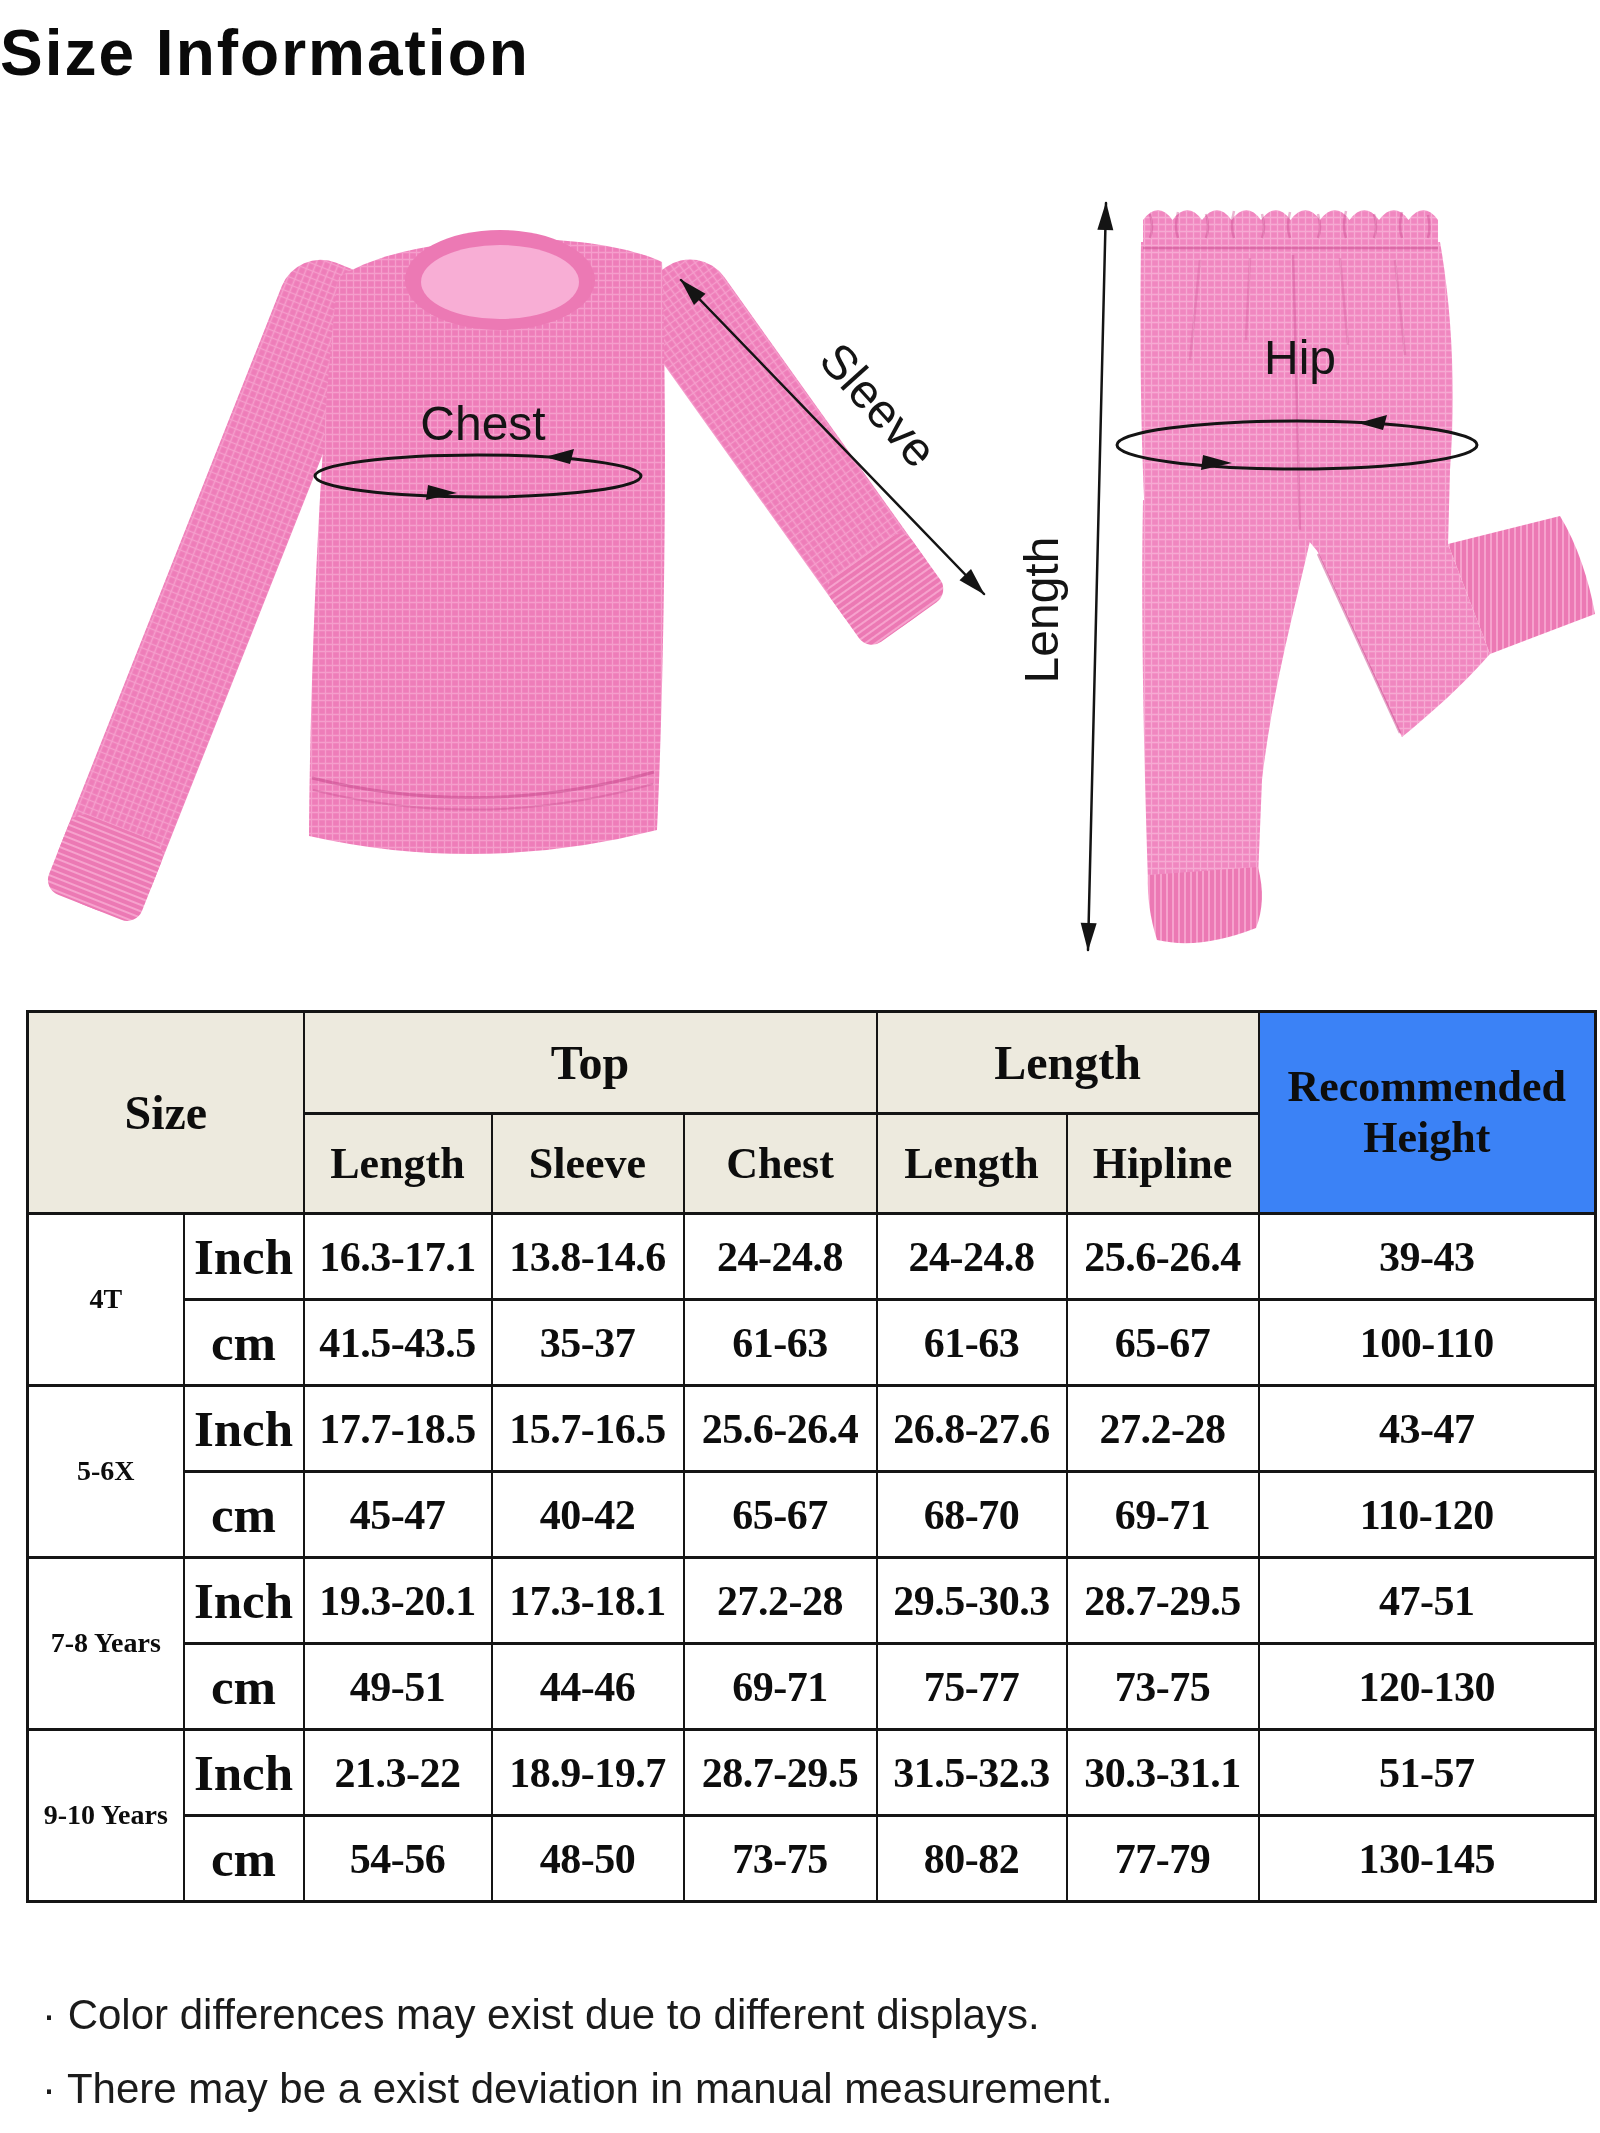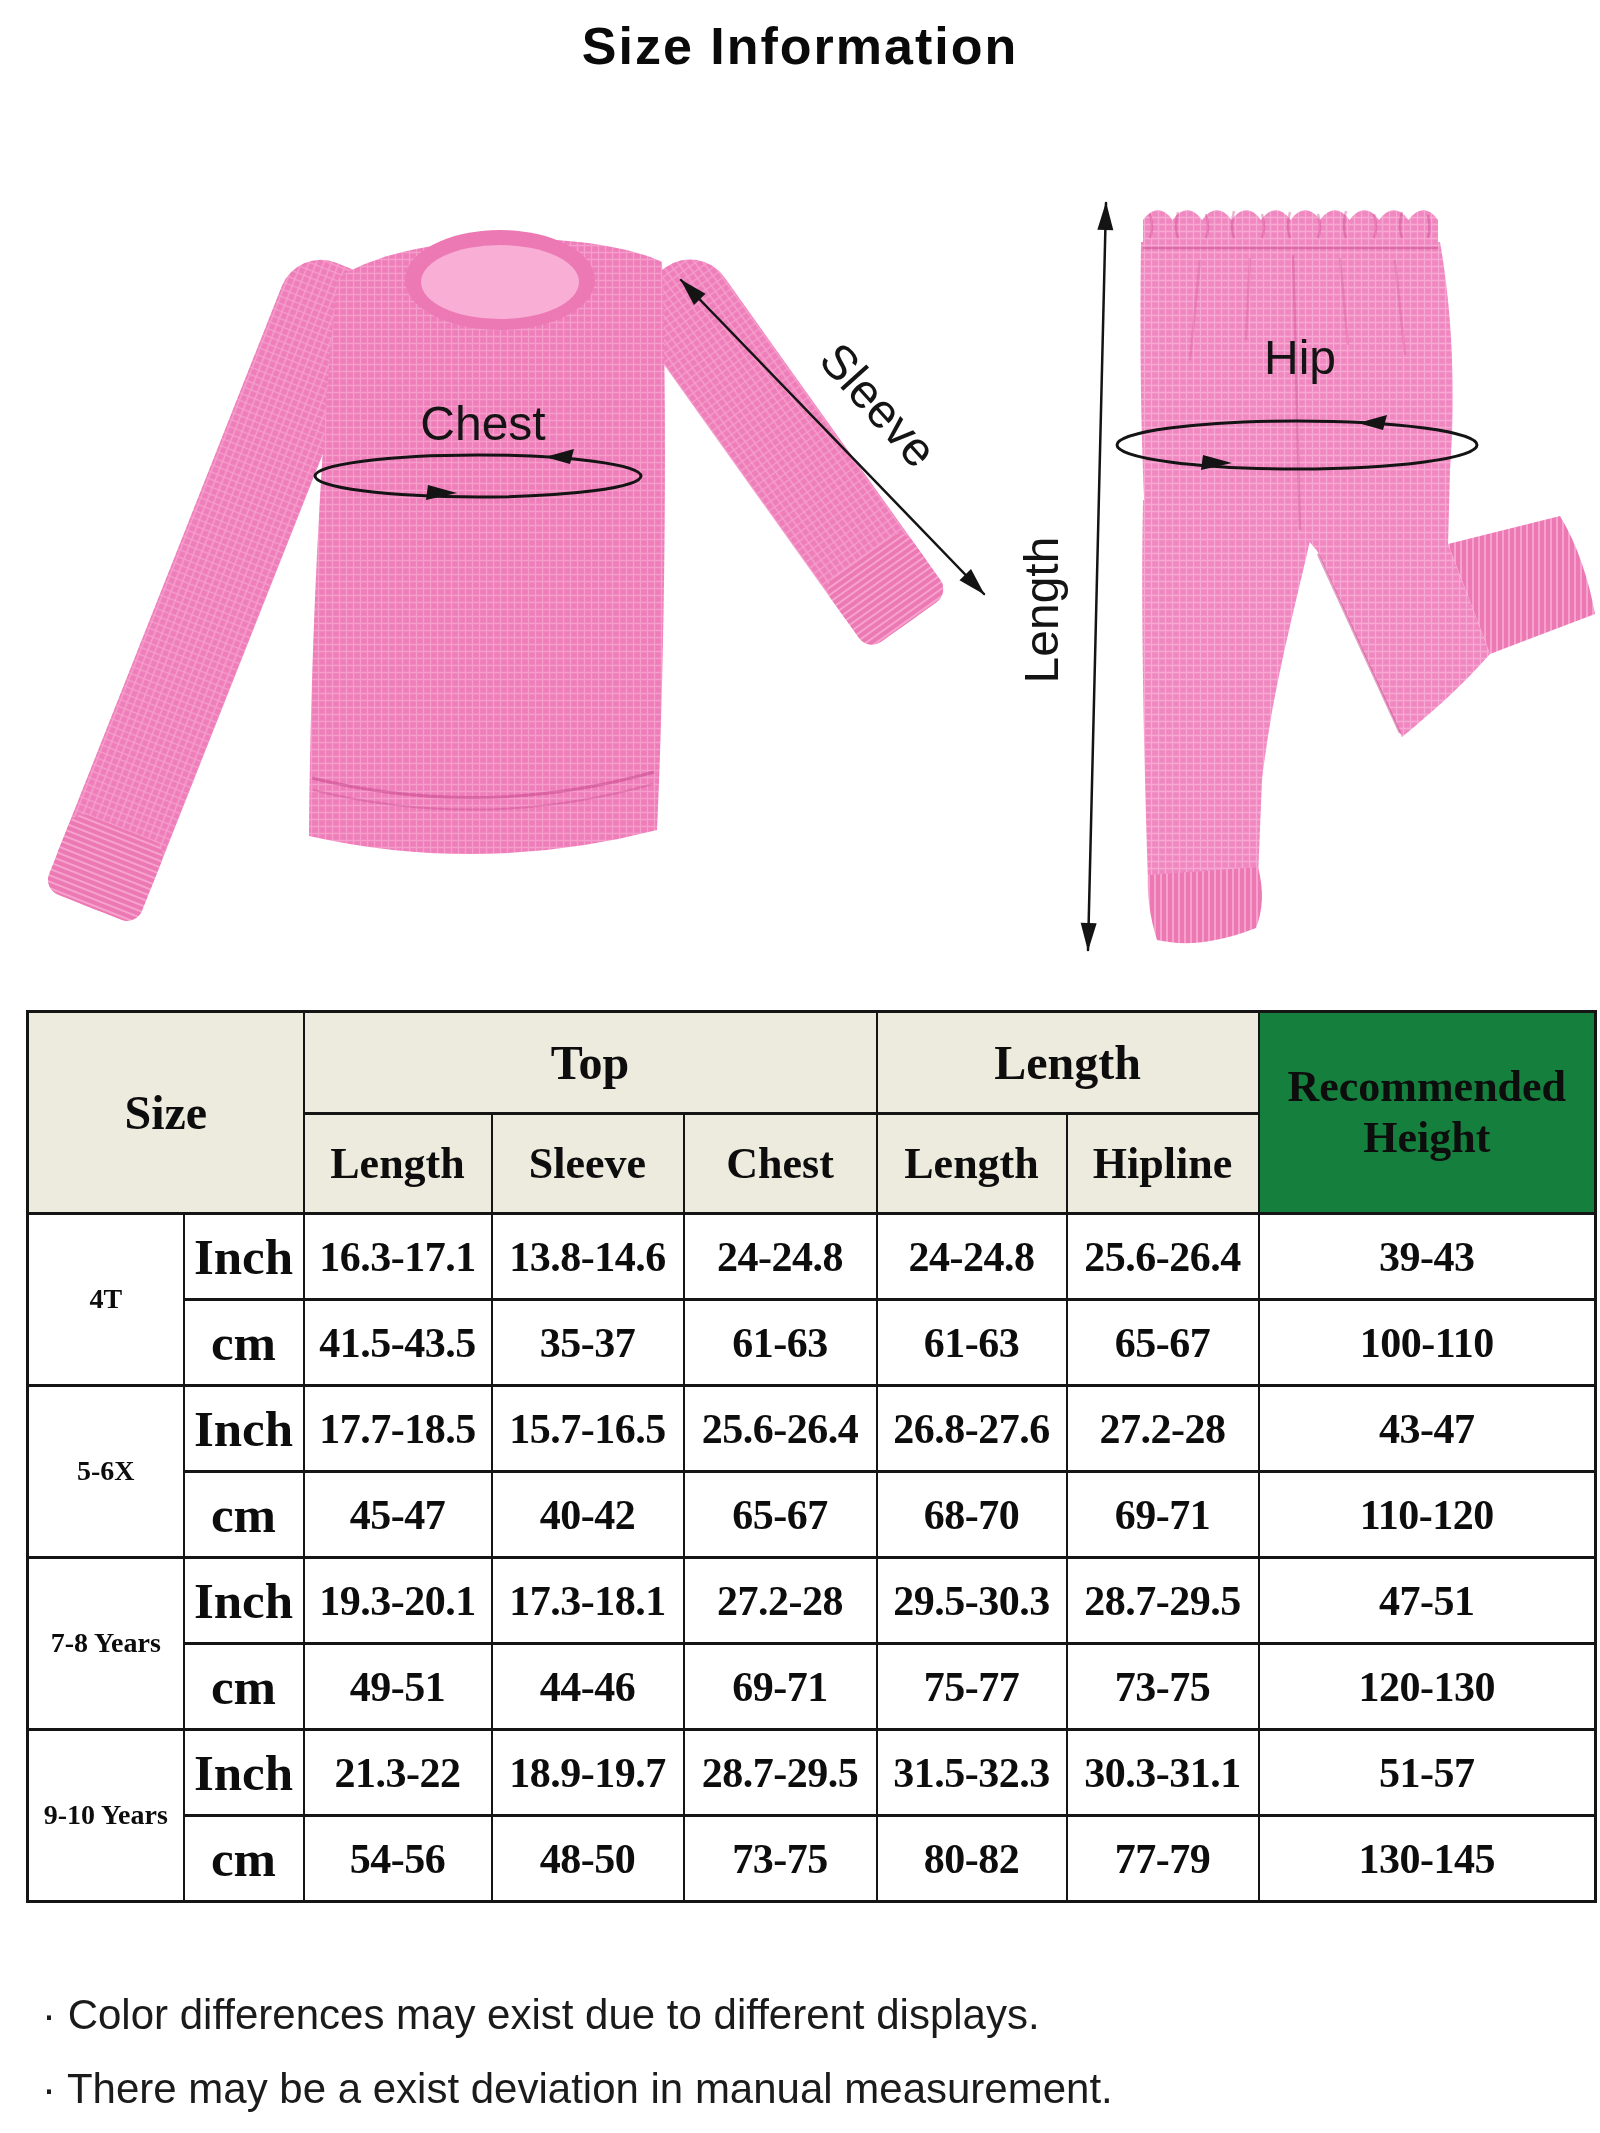--- a/index.html
+++ b/index.html
@@ -1,41 +1,41 @@
 <!DOCTYPE html>
 <html><head>
 <meta charset="utf-8">
 <style>
   * { margin:0; padding:0; box-sizing:border-box; }
   html,body { width:1600px; height:2133px; background:#ffffff; overflow:hidden; }
   body { position:relative; font-family:"Liberation Sans", sans-serif; color:#111; }
 
   .page-title{
     position:absolute; top:16px; left:0; width:1600px;
-    text-align:center; font-size:52px; font-weight:700; letter-spacing:2px;
+    text-align:left; font-size:64px; font-weight:700; letter-spacing:2px;
     color:#0a0a0a; font-family:"Liberation Sans", sans-serif;
   }
 
   .diagram-svg{ position:absolute; top:130px; left:0; width:1600px; height:880px; }
   .ann-label{ font-family:"Liberation Sans", sans-serif; font-size:48px; fill:#141414; }
 
   .size-table{
     position:absolute; top:1010px; left:26px; width:1568px; height:892px;
     border-collapse:collapse; table-layout:fixed;
     font-family:"Liberation Serif", serif; color:#0d0d0d;
   }
   .size-table th, .size-table td{
     border:2px solid #151515; border-top-width:3px; border-bottom-width:3px;
     text-align:center; vertical-align:middle; padding:0 4px;
     font-weight:bold; overflow:hidden;
   }
   .size-table{ border:3px solid #151515; }
   .hdr{ background:#edeade; font-size:48px; }
   .hdr2{ background:#edeade; font-size:44px; }
-  .rec-height{ background:#15803d; font-size:44px; line-height:1.15; }
+  .rec-height{ background:#3b82f6; font-size:44px; line-height:1.15; }
   .size-name{ font-size:28px; line-height:1.1; }
   .unit-cell{ font-size:51px; }
   .size-table td{ font-size:42px; letter-spacing:-0.5px; }
   tr.h1{ height:102px; } tr.h2{ height:100px; } tr.dr{ height:86px; }
 
   .notes{ position:absolute; top:1978px; left:42px; width:1500px; }
   .notes p{ font-size:42px; line-height:74px; color:#1b1b1b; font-weight:400; }
 </style>
 </head>
 <body>

